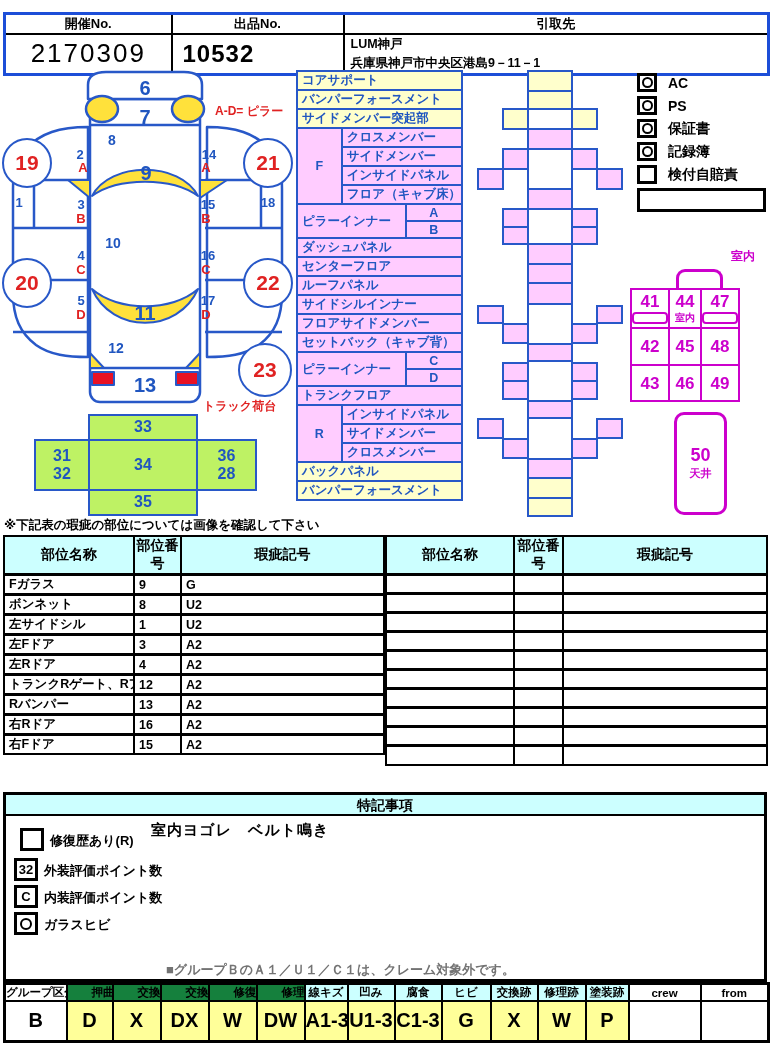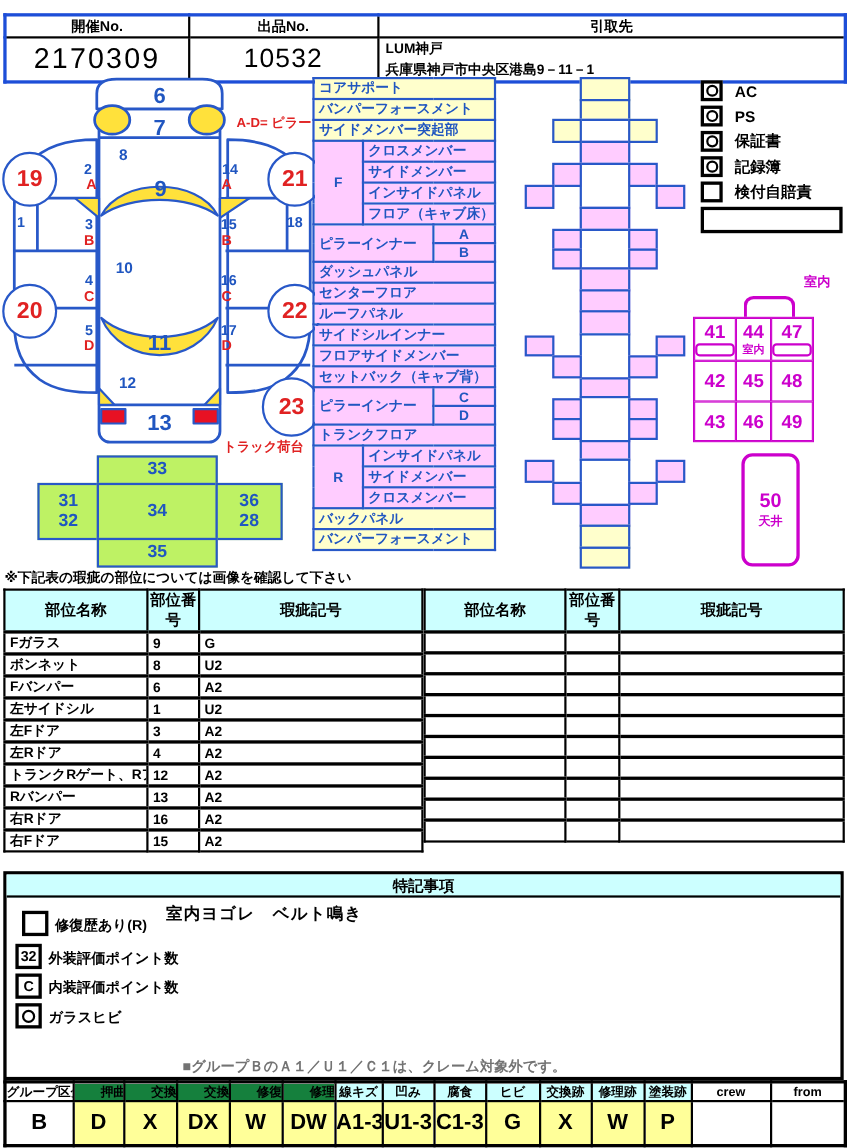--- a/index.html
+++ b/index.html
@@ -7,21 +7,21 @@
   #sheet { position: relative; width: 770px; height: 1044px; background: #fff;
            font-family: "Liberation Sans", "DejaVu Sans", sans-serif; overflow: hidden; }
 
   
   #top-table { position: absolute; left: 3px; top: 12px; width: 764px; border-collapse: collapse;
                border: 3px solid #1d4ed8; table-layout: fixed; }
   #top-table td { border: 2px solid #000; overflow: hidden; }
   #top-table tr.h td { height: 19px; font-size: 13px; font-weight: bold; text-align: center; }
   #top-table tr.v td { height: 40px; }
   .bignum { font-size: 26px; font-weight: normal; text-align: center; letter-spacing: 2px; }
-  .bignum2 { font-size: 24px; font-weight: normal; text-align: center; letter-spacing: 1px; }
+  .bignum2 { font-size: 24px; font-weight: bold; text-align: left; letter-spacing: 1px; padding-left: 10px; }
   .addr { font-size: 12.5px; font-weight: bold; padding-left: 6px; line-height: 1.5; }
 
   
   #options-panel { position: absolute; left: 637px; top: 71px; }
   .opt { display: flex; align-items: center; height: 23px; }
   .optbox { width: 20px; height: 19px; border: 3px solid #000; display: inline-flex;
             align-items: center; justify-content: center; background: #fff; }
   .optcircle { width: 11px; height: 11px; border: 2px solid #000; border-radius: 50%; }
   .optlabel { margin-left: 11px; font-size: 14px; font-weight: bold; white-space: nowrap; }
   #empty-box { position: absolute; left: 637px; top: 188px; width: 129px; height: 24px;
@@ -39,21 +39,21 @@
   .note-red { position: absolute; color: #E02222; font-size: 12px; font-weight: bold; white-space: nowrap; }
 
   
   #truck-bed { position: absolute; left: 30px; top: 406px; width: 230px; height: 114px; }
   .tcell { position: absolute; border: 2.5px solid #2858C8; background: #bef264; color: #2056C0;
            font-weight: bold; font-size: 16px; display: flex; flex-direction: column;
            align-items: center; justify-content: center; line-height: 1.15; }
   #image-note { position: absolute; left: 4px; top: 517px; font-size: 12.5px; font-weight: bold; }
 
   
-  #parts-table { position: absolute; left: 284px; top: 70px; width: 167px; border-collapse: collapse; padding-left: 30px; }
+  #parts-table { position: absolute; left: 296px; top: 70px; width: 167px; border-collapse: collapse; padding-left: 30px; }
   #parts-table td { border: 2.5px solid #2858C8; color: #2056C0; font-size: 12.5px; font-weight: bold;
                     height: 17px; padding: 0 0 0 4px; white-space: nowrap; overflow: hidden; }
   #parts-table td.ctr { text-align: center; padding: 0; }
   .y { background: #FFFFCC; }
   .p { background: #FFCCFF; }
 
   
   #frame-diagram { position: absolute; left: 470px; top: 65px; width: 160px; height: 455px; }
   .fb { position: absolute; border: 2.5px solid #2858C8; }
 
@@ -458,25 +458,20 @@
           <td>Fガラス</td>
           <td>9</td>
           <td>G</td>
         </tr>
         <tr>
           <td>ボンネット</td>
           <td>8</td>
           <td>U2</td>
         </tr>
         <tr>
-          <td>Fバンパー</td>
-          <td>6</td>
-          <td>A2</td>
-        </tr>
-        <tr>
           <td>左サイドシル</td>
           <td>1</td>
           <td>U2</td>
         </tr>
         <tr>
           <td>左Fドア</td>
           <td>3</td>
           <td>A2</td>
         </tr>
         <tr>

